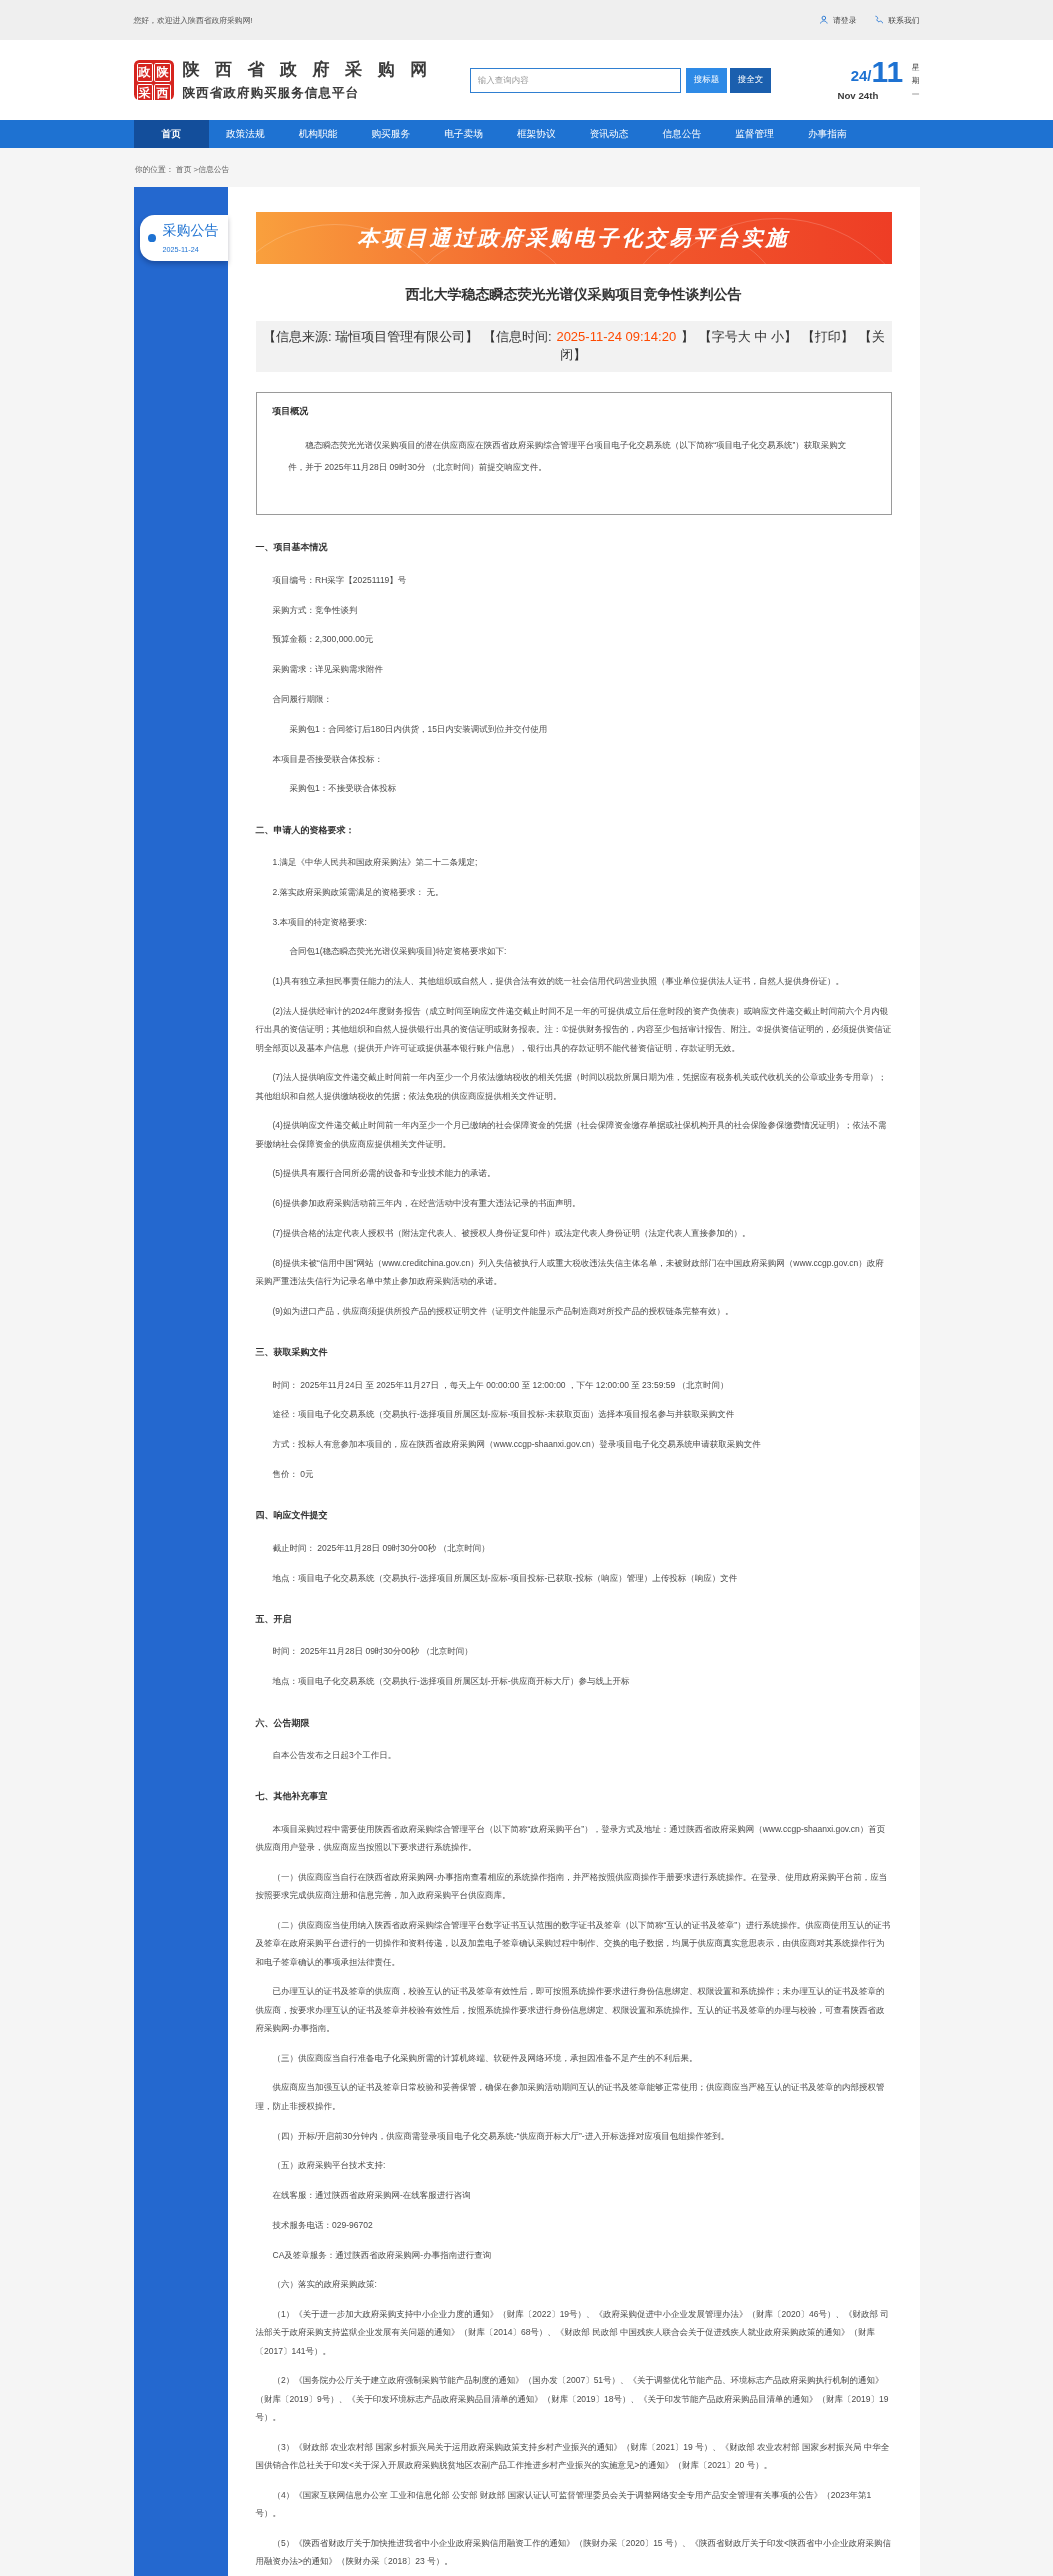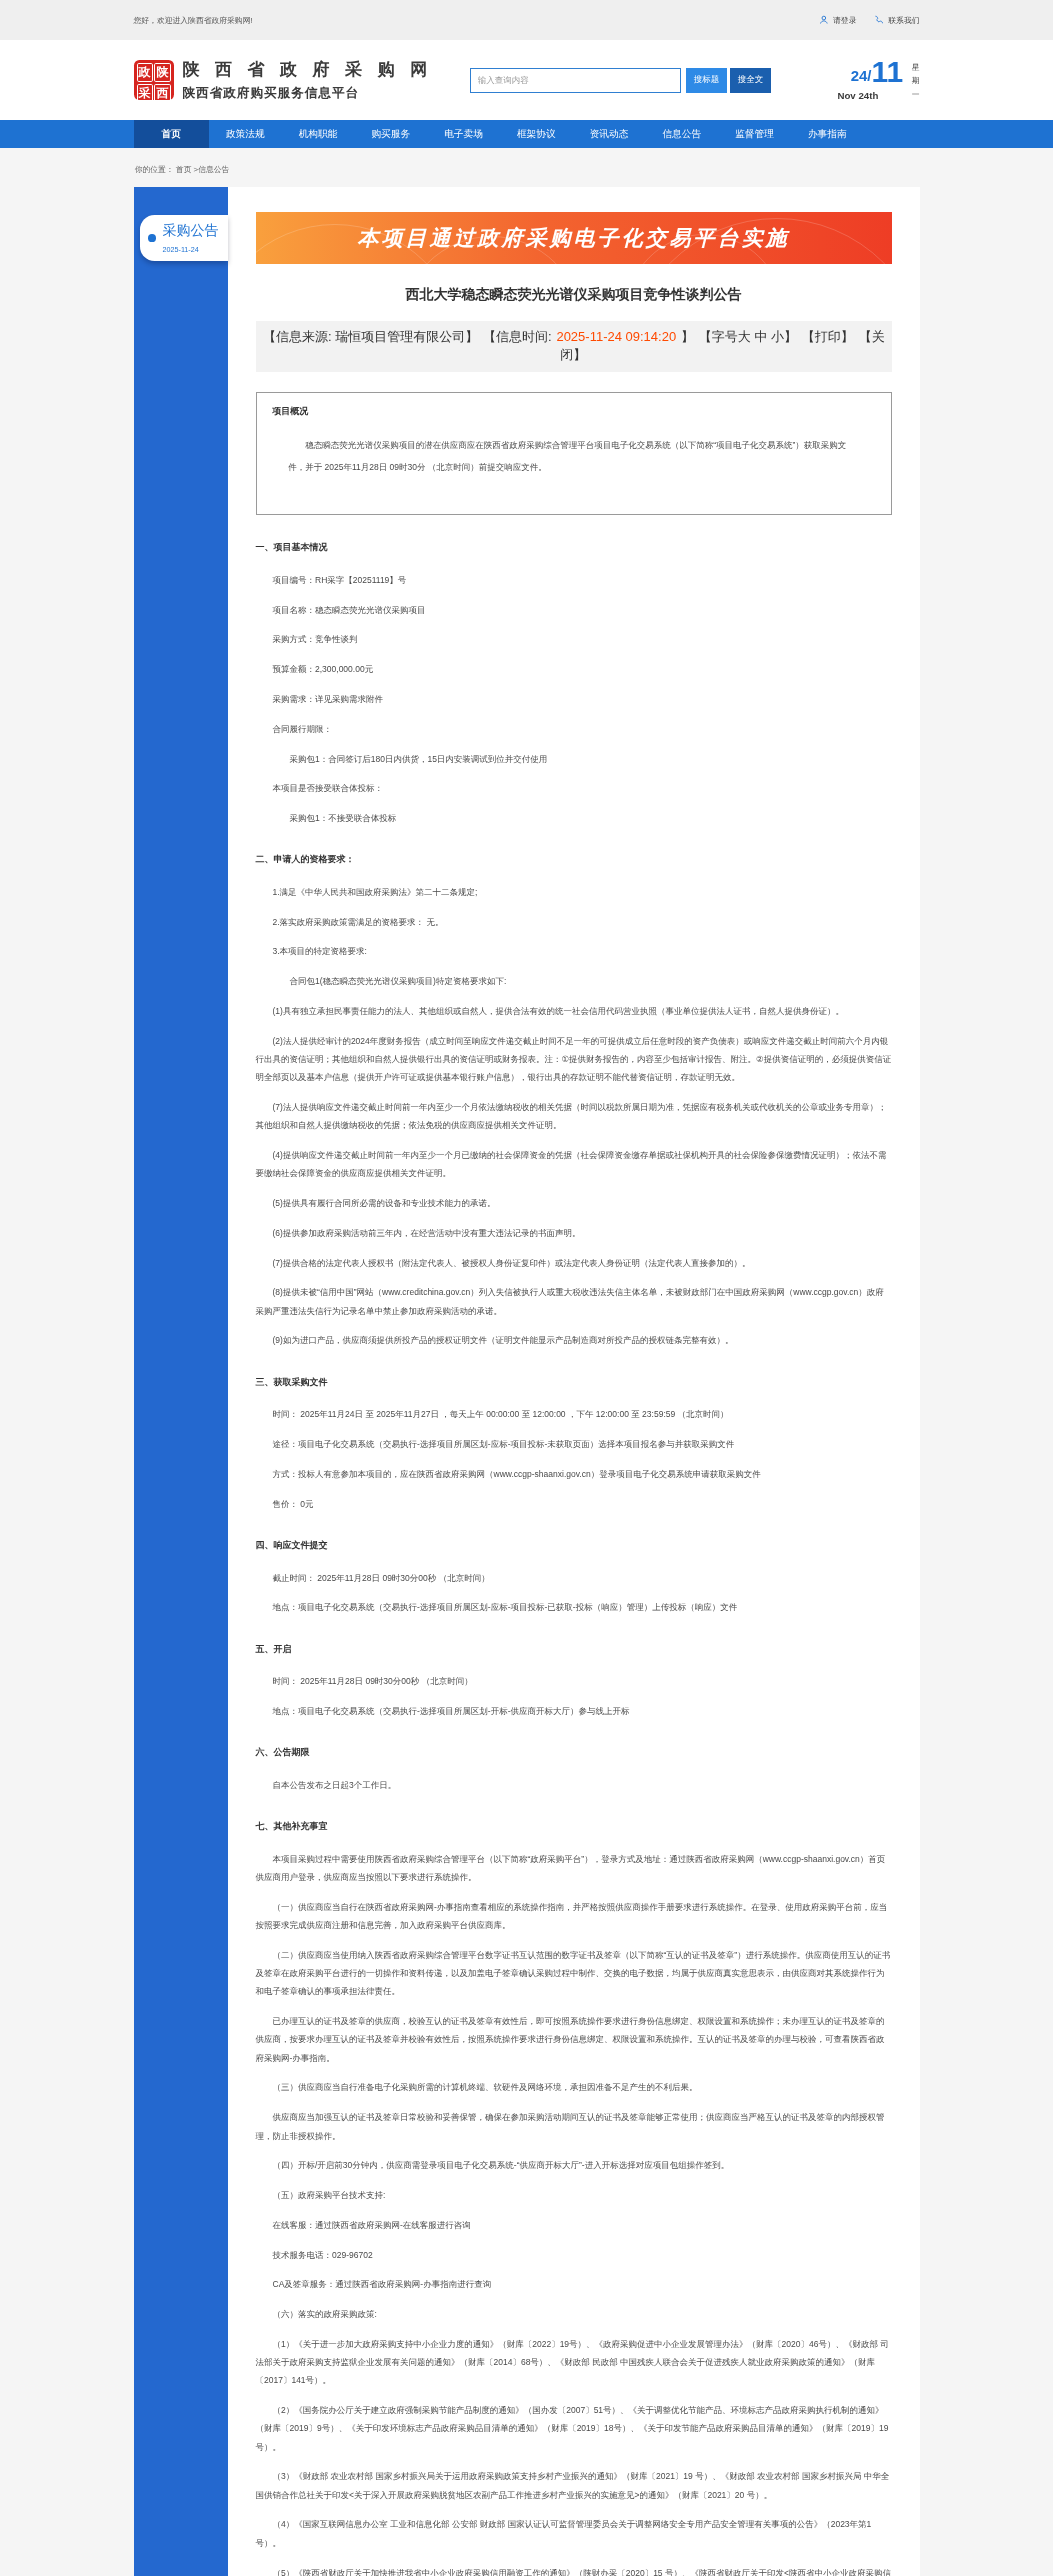--- a/index.html
+++ b/index.html
@@ -207,21 +207,20 @@
     </div>
 
     <div class="overview">
       <h3>项目概况</h3>
       <p>稳态瞬态荧光光谱仪采购项目的潜在供应商应在陕西省政府采购综合管理平台项目电子化交易系统（以下简称“项目电子化交易系统”）获取采购文件，并于 2025年11月28日 09时30分 （北京时间）前提交响应文件。</p>
     </div>
 
     <div>
         <div class="blk blk-h">一、项目基本情况</div>
         <div class="blk blk-p">项目编号：RH采字【20251119】号</div>
-        <div class="blk blk-p">项目名称：稳态瞬态荧光光谱仪采购项目</div>
         <div class="blk blk-p">采购方式：竞争性谈判</div>
         <div class="blk blk-p">预算金额：2,300,000.00元</div>
         <div class="blk blk-p">采购需求：详见采购需求附件</div>
         <div class="blk blk-p">合同履行期限：</div>
         <div class="blk blk-p2">采购包1：合同签订后180日内供货，15日内安装调试到位并交付使用</div>
         <div class="blk blk-p">本项目是否接受联合体投标：</div>
         <div class="blk blk-p2">采购包1：不接受联合体投标</div>
         <div class="blk blk-h">二、申请人的资格要求：</div>
         <div class="blk blk-p">1.满足《中华人民共和国政府采购法》第二十二条规定;</div>
         <div class="blk blk-p">2.落实政府采购政策需满足的资格要求： 无。</div>

